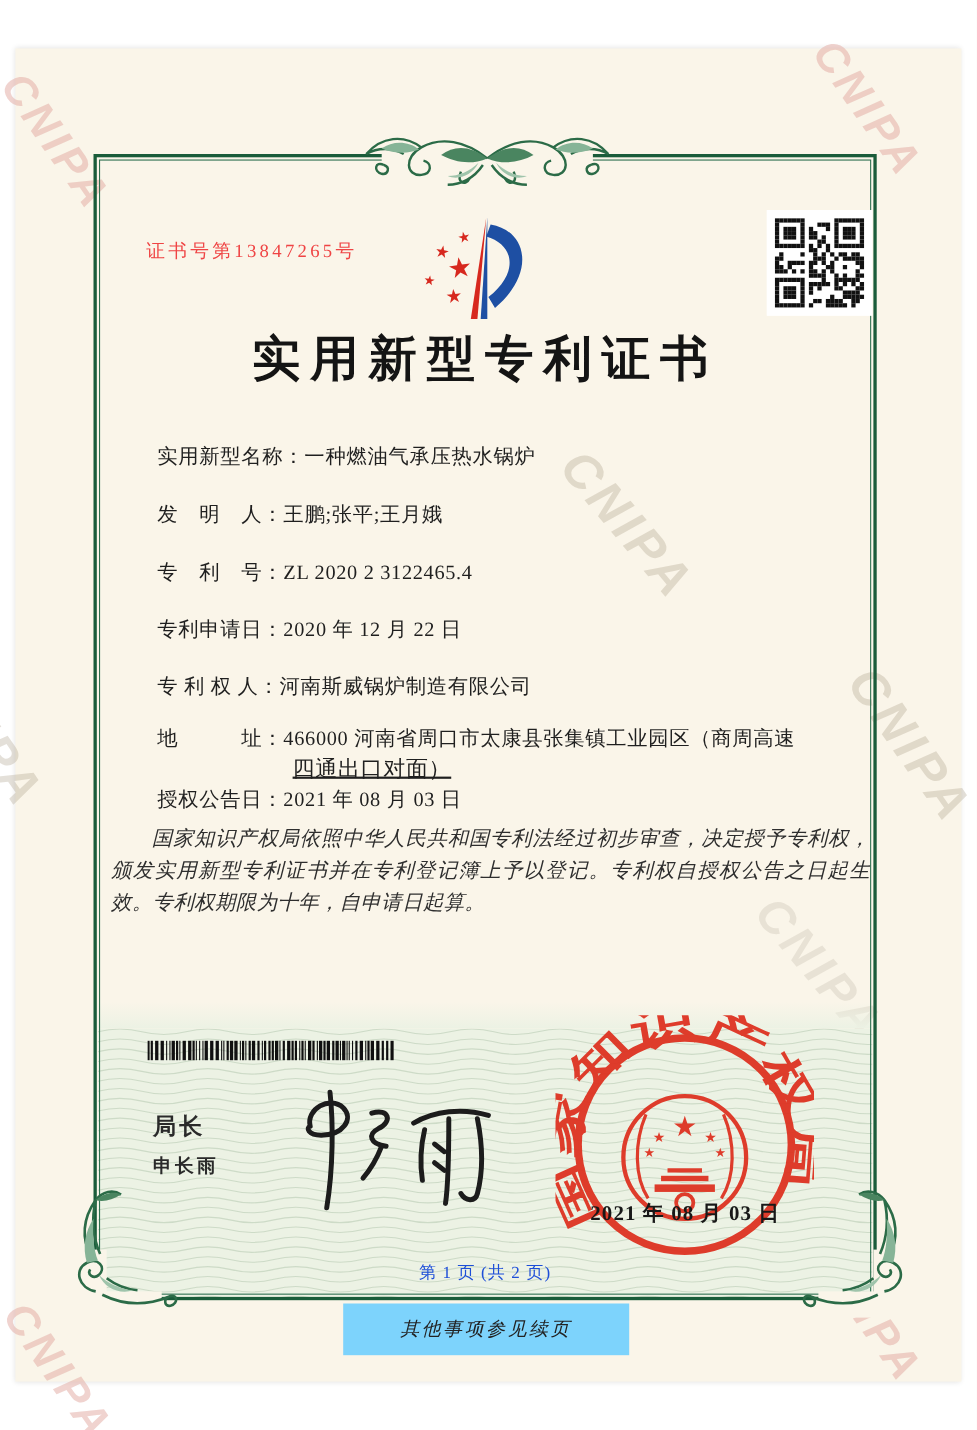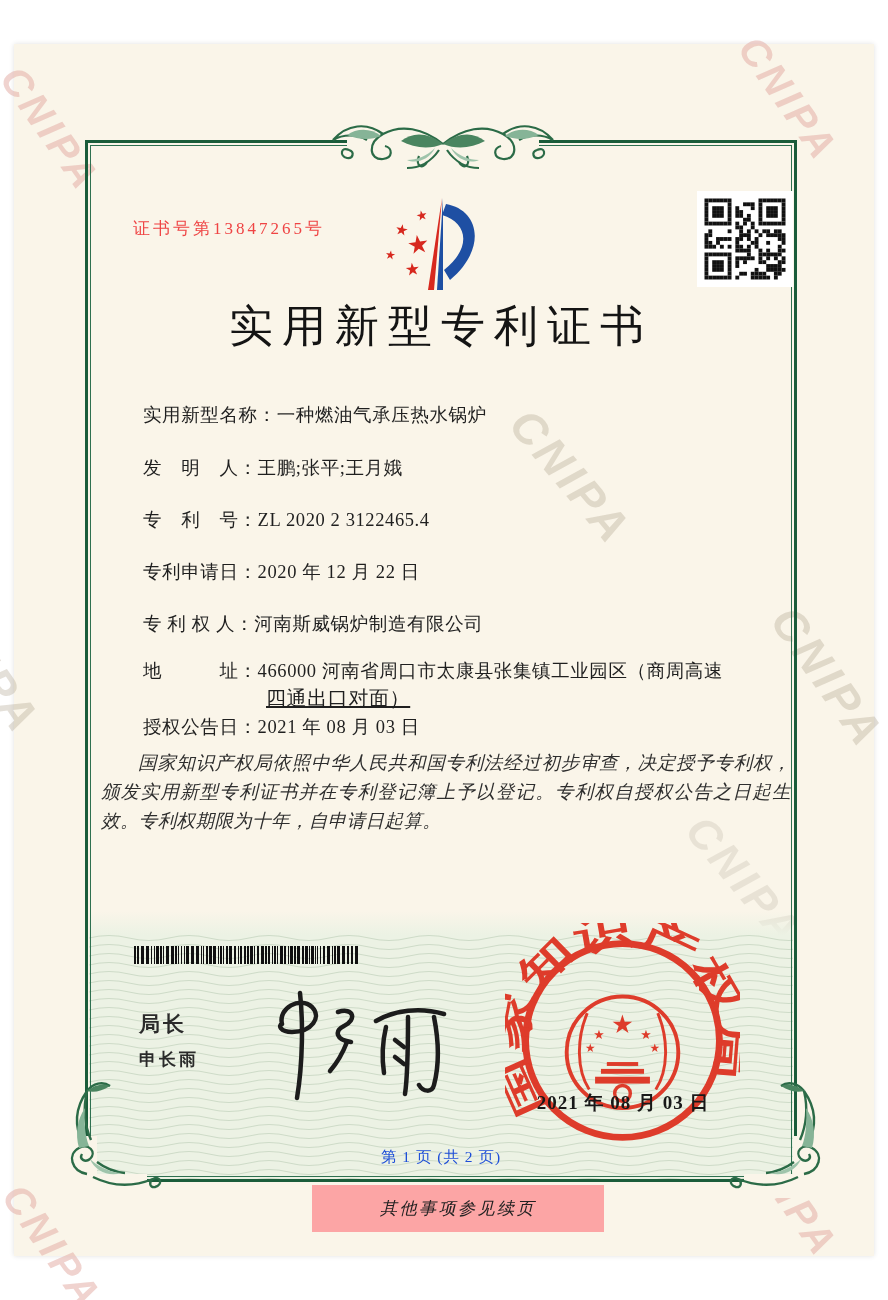--- a/index.html
+++ b/index.html
@@ -32,21 +32,21 @@
   .deco{z-index:5;}
 
   #cert-no{left:133px;top:193px;font-size:17px;letter-spacing:3px;color:#ef4444;margin-top:24px;}
 
   #logo{left:383px;top:192px;width:105px;height:104px;}
   #logo .star{position:absolute;color:#d7281e;line-height:1;}
 
   #qr{left:697px;top:191px;width:96px;height:96px;background:#ffffff;}
 
   #title{left:85px;top:297px;width:712px;text-align:center;font-size:44px;
-         font-weight:normal;color:#141414;letter-spacing:9px;}
+         font-weight:bold;color:#141414;letter-spacing:9px;}
 
   .frow{left:143px;width:660px;font-size:18.5px;color:#1f1f1f;letter-spacing:.6px;}
   .flabel{color:#1f1f1f;}
   .fvalue{color:#1f1f1f;}
 
   #addr-line2{left:266px;font-size:20px;color:#1f1f1f;letter-spacing:.6px;text-decoration:underline;}
   #grant-pair2{position:absolute;left:337px;top:0;}
 
   #paras{left:101px;top:749px;width:690px;font-size:18.5px;line-height:29px;
          color:#2e2e2e;text-align:justify;font-style:italic;letter-spacing:.4px;}
@@ -58,21 +58,21 @@
   #director-name{left:139px;top:1048px;font-size:17px;font-weight:bold;color:#2a2a2a;letter-spacing:3px;}
 
   #signature{left:248px;top:980px;width:215px;height:128px;}
 
   #seal{left:505px;top:923px;width:235px;height:235px;opacity:.93;}
   #seal-date{left:508px;top:1090px;width:230px;text-align:center;font-size:19px;
              font-weight:bold;color:#181818;letter-spacing:1px;z-index:5;}
 
   #page-info{left:85px;top:1147px;width:712px;text-align:center;font-size:15.5px;color:#1d4ed8;letter-spacing:1px;}
 
-  #note-box{left:312px;top:1185px;width:292px;height:47px;background:#fca5a5;
+  #note-box{left:312px;top:1185px;width:260px;height:47px;background:#7dd3fc;
             display:flex;align-items:center;justify-content:center;}
   #note-box span{font-size:17px;font-style:italic;color:#222;letter-spacing:2.5px;}
 
   #fl-top{left:323px;top:104px;width:240px;height:74px;}
   #fl-bl{left:57px;top:1078px;width:112px;height:120px;}
   #fl-br{left:722px;top:1078px;width:112px;height:120px;transform:scaleX(-1);}
 </style>
 </head>
 <body>
 

